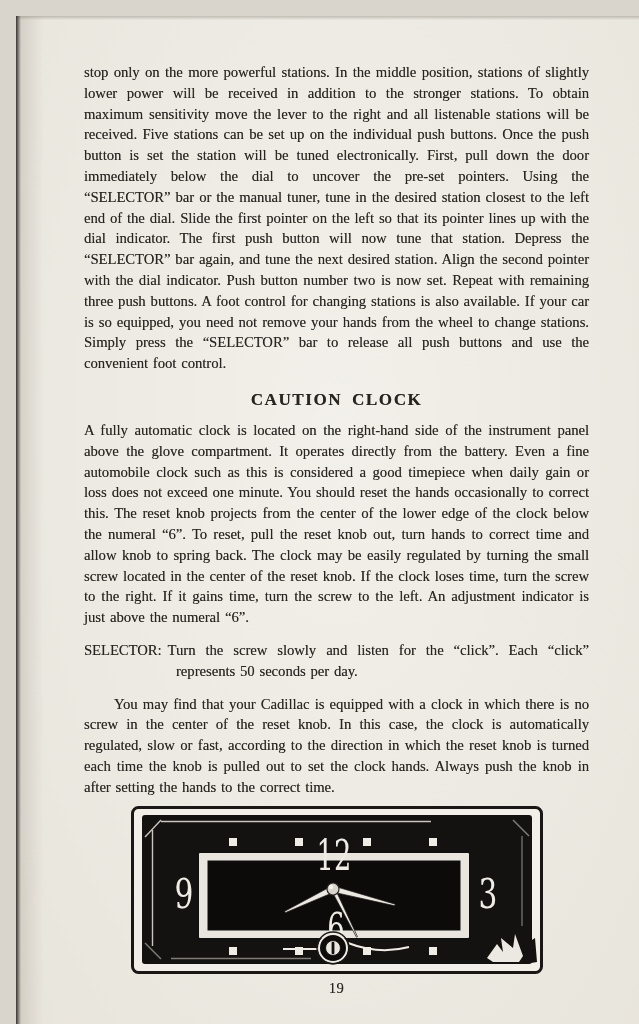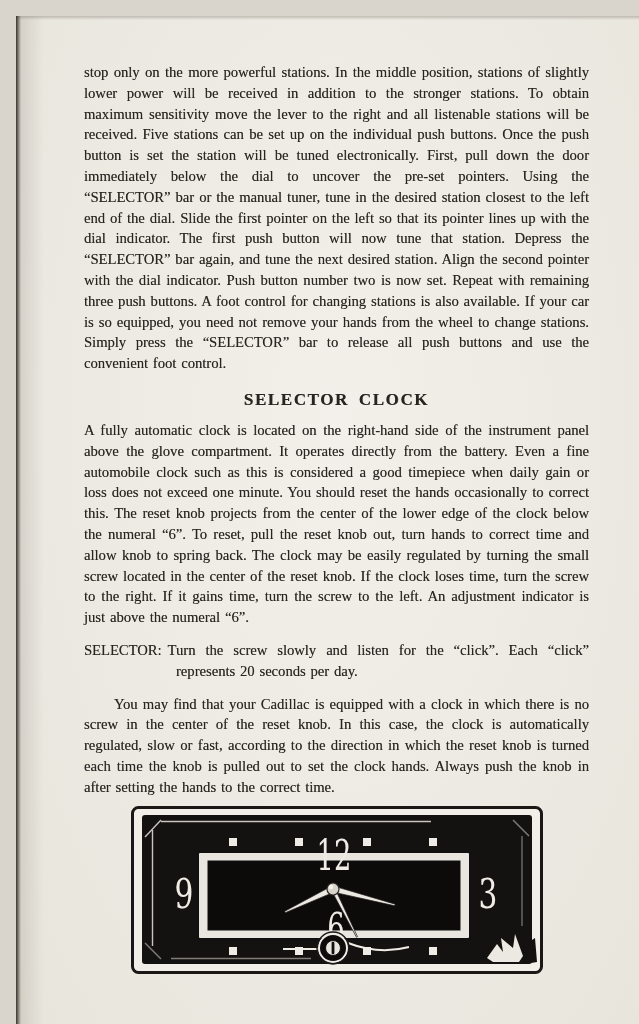--- a/index.html
+++ b/index.html
@@ -65,25 +65,25 @@
   }
 </style>
 </head>
 <body>
 
 <div class="page">
   <div class="content">
 
     <p>stop only on the more powerful stations. In the middle position, stations of slightly lower power will be received in addition to the stronger stations. To obtain maximum sensitivity move the lever to the right and all listenable stations will be received. Five stations can be set up on the individual push buttons. Once the push button is set the station will be tuned electronically. First, pull down the door immediately below the dial to uncover the pre-set pointers. Using the “SELECTOR” bar or the manual tuner, tune in the desired station closest to the left end of the dial. Slide the first pointer on the left so that its pointer lines up with the dial indicator. The first push button will now tune that station. Depress the “SELECTOR” bar again, and tune the next desired station. Align the second pointer with the dial indicator. Push button number two is now set. Repeat with remaining three push buttons. A foot control for changing stations is also available. If your car is so equipped, you need not remove your hands from the wheel to change stations. Simply press the “SELECTOR” bar to release all push buttons and use the convenient foot control.</p>
 
-    <div class="heading">SELECTOR CLOCK</div>
+    <div class="heading">CAUTION CLOCK</div>
 
     <p>A fully automatic clock is located on the right-hand side of the instrument panel above the glove compartment. It operates directly from the battery. Even a fine automobile clock such as this is considered a good timepiece when daily gain or loss does not exceed one minute. You should reset the hands occasionally to correct this. The reset knob projects from the center of the lower edge of the clock below the numeral “6”. To reset, pull the reset knob out, turn hands to correct time and allow knob to spring back. The clock may be easily regulated by turning the small screw located in the center of the reset knob. If the clock loses time, turn the screw to the right. If it gains time, turn the screw to the left. An adjustment indicator is just above the numeral “6”.</p>
 
-    <p class="caution"><span class="caution-label">SELECTOR:</span><span>Turn the screw slowly and listen for the “click”. Each “click” represents 20 seconds per day.</span></p>
+    <p class="caution"><span class="caution-label">SELECTOR:</span><span>Turn the screw slowly and listen for the “click”. Each “click” represents 50 seconds per day.</span></p>
 
     <p class="indented">You may find that your Cadillac is equipped with a clock in which there is no screw in the center of the reset knob. In this case, the clock is automatically regulated, slow or fast, according to the direction in which the reset knob is turned each time the knob is pulled out to set the clock hands. Always push the knob in after setting the hands to the correct time.</p>
 
     <div class="figure">
       <svg width="412" height="168" viewBox="0 0 412 168">
 
         <rect x="1.5" y="1.5" width="409" height="165" rx="6" fill="#f2efe8" stroke="#1a1816" stroke-width="3"></rect>
 
         <rect x="11" y="9" width="390" height="149" rx="3" fill="#141210"></rect>
 
@@ -144,15 +144,16 @@
 
         <g>
           <circle cx="202" cy="142" r="14" fill="#0d0c0b" stroke="#efece5" stroke-width="2"></circle>
           <circle cx="202" cy="142" r="16" fill="none" stroke="#1a1816" stroke-width="1.4"></circle>
           <circle cx="202" cy="142" r="7.5" fill="#e9e6df" stroke="#111" stroke-width="1"></circle>
           <rect x="200.6" y="135.8" width="2.8" height="12.4" rx="1.2" fill="#121110"></rect>
         </g>
       </svg>
     </div>
 
+    <div class="page-number">19</div>
 
   </div>
 </div>
 
 </body></html>

